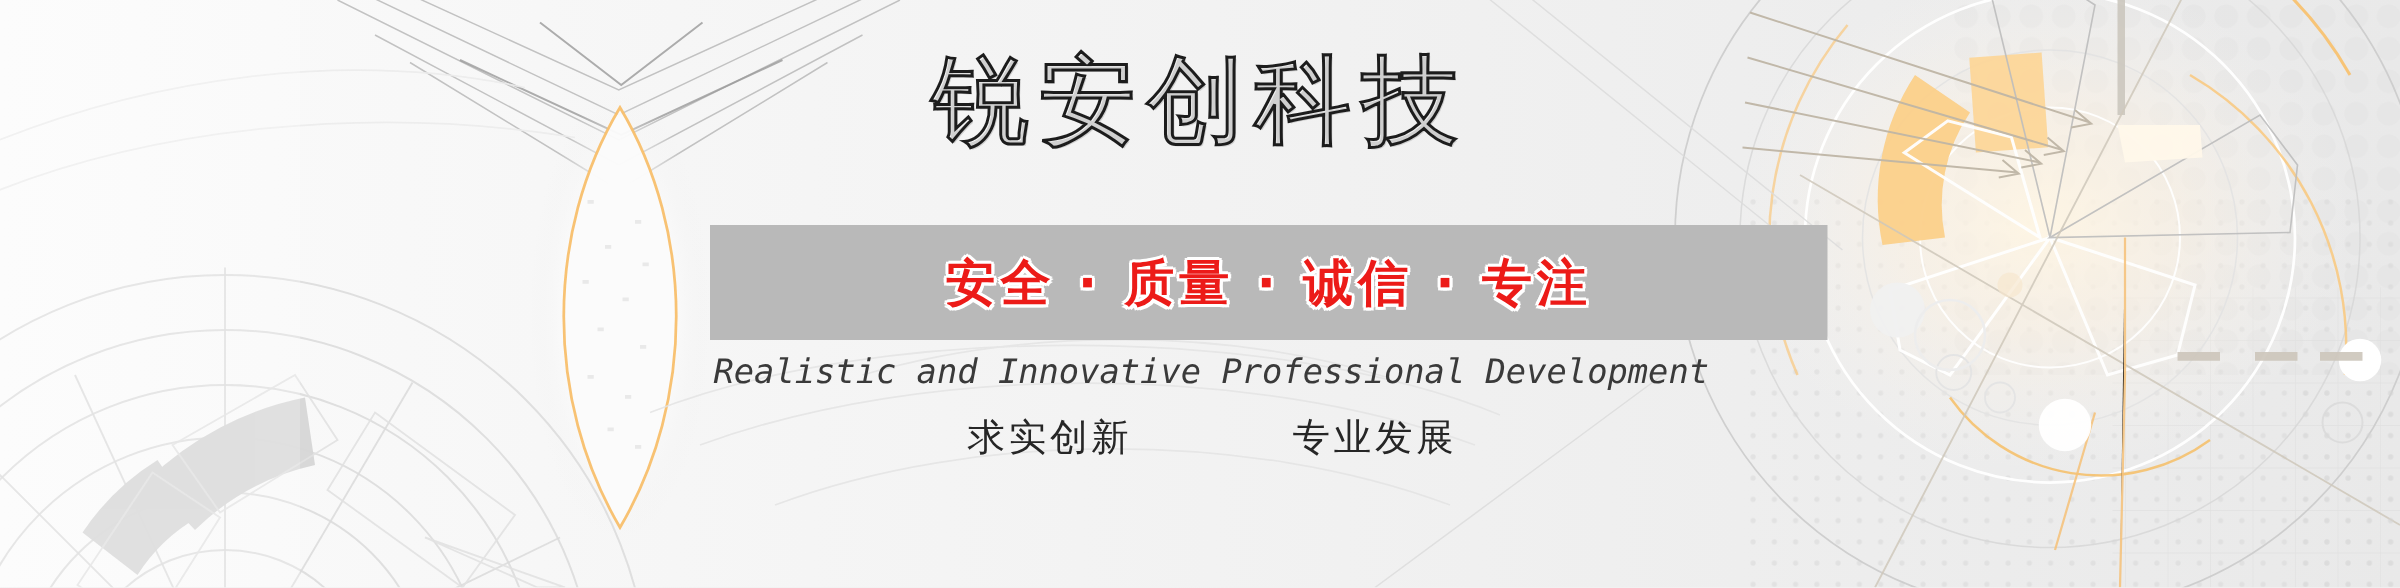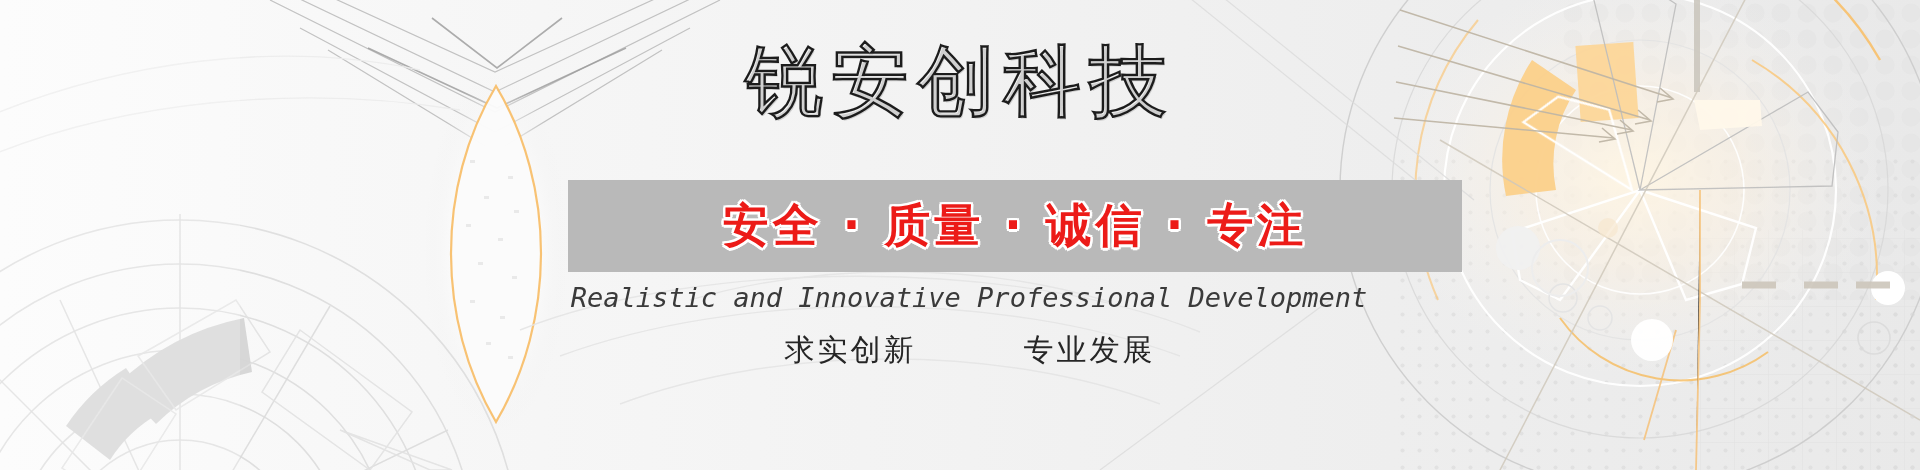--- a/index.html
+++ b/index.html
@@ -36,41 +36,41 @@
   }
   #slogan-bar{
     position:absolute;left:568px;top:180px;width:894px;height:92px;
     background:#b9b9b9;
     z-index:35;
   }
   #slogan-text{
     position:absolute;left:568px;top:180px;width:894px;height:92px;
     display:flex;align-items:center;justify-content:center;
     font-family:"DejaVu Sans","Liberation Sans",sans-serif;
-    font-size:46px;font-weight:700;letter-spacing:4px;
+    font-size:40px;font-weight:700;letter-spacing:4px;
     color:#ec1b18;
     text-shadow:
       -2px -2px 0 #fff, 2px -2px 0 #fff, -2px 2px 0 #fff, 2px 2px 0 #fff,
       0 -2.5px 0 #fff, 0 2.5px 0 #fff, -2.5px 0 0 #fff, 2.5px 0 0 #fff;
     white-space:nowrap;
     z-index:36;
   }
   #english-line{
     position:absolute;left:0;right:0;top:282px;
     text-align:center;
     font-family:"DejaVu Sans Mono","Liberation Mono",monospace;
     font-size:27px;letter-spacing:0px;color:#3a3a3a;
     white-space:nowrap;
     padding-left:18px;
     font-style:italic;
   }
   #cn-subline{
     position:absolute;left:0;right:0;top:330px;
     text-align:center;
-    font-family:Liberation Serif, serif;
+    font-family:Liberation Mono, monospace;
     font-size:30px;letter-spacing:3px;color:#262626;
     white-space:nowrap;
     padding-left:20px;
   }
   #cn-subline .gap{display:inline-block;width:86px;}
 </style>
 </head>
 <body>
 
 <div id="banner">

